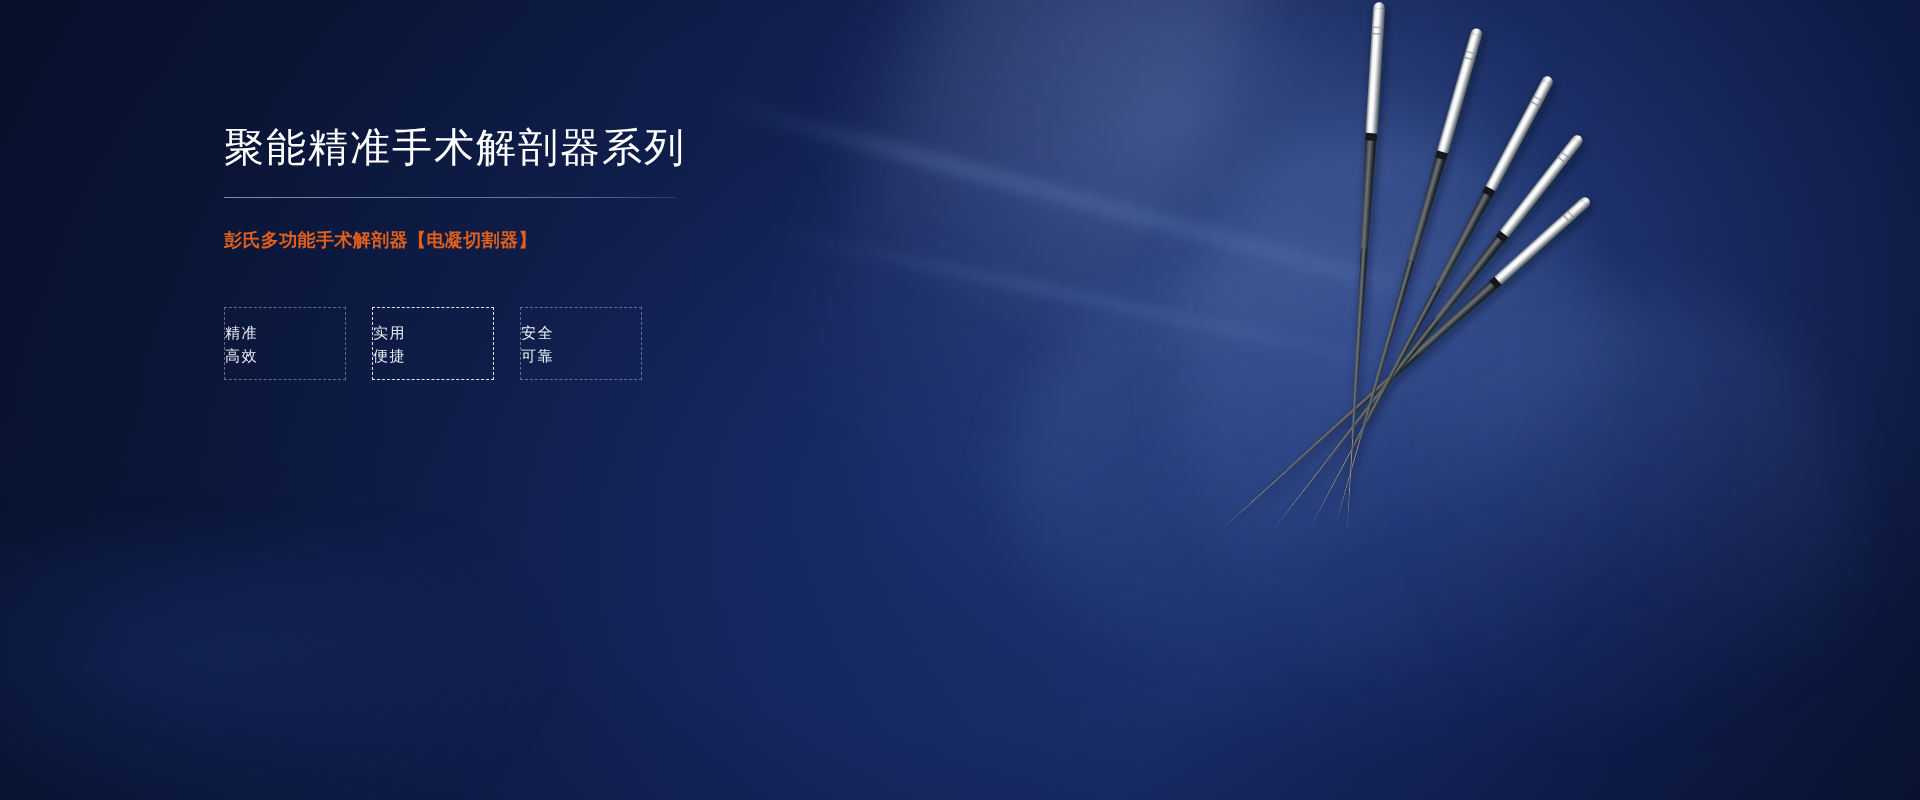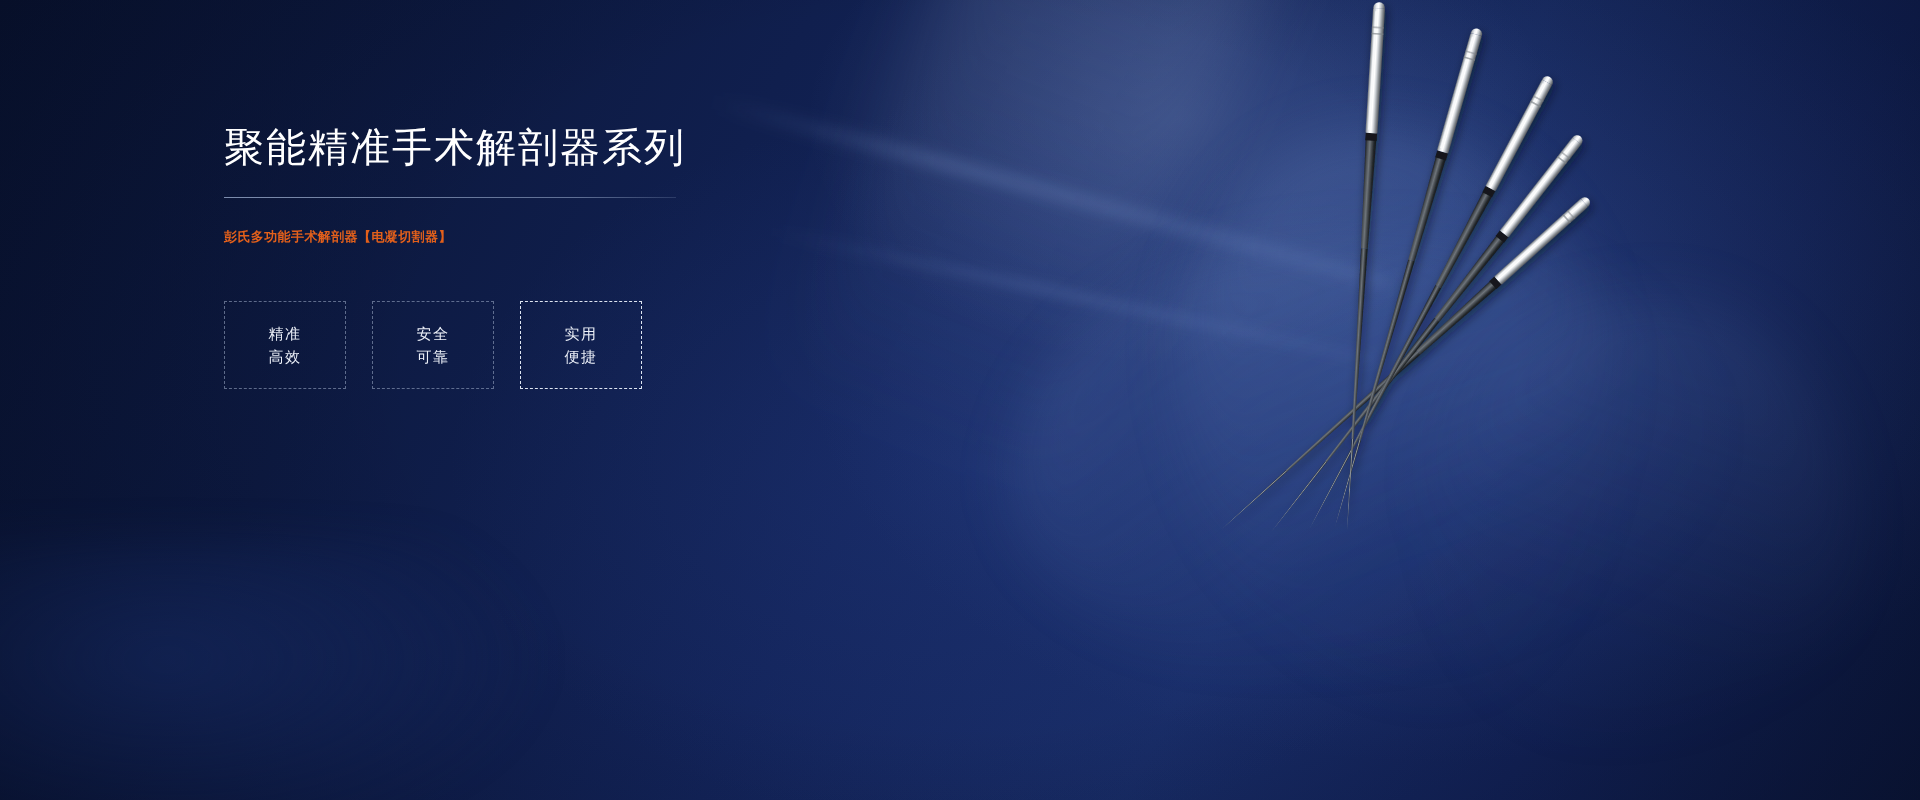--- a/index.html
+++ b/index.html
@@ -106,39 +106,39 @@
   }
 
   .divider {
     margin-top:25px;
     width:452px; height:1px;
     background:linear-gradient(90deg, rgba(168,186,218,0.72), rgba(168,186,218,0.52) 78%, rgba(168,186,218,0.18));
   }
 
   .subline {
     margin-top:30px;
-    font-size:13px;
+    font-size:18px;
     font-weight:bold;
     color:#e3601b;
     letter-spacing:0.4px;
     white-space:nowrap;
   }
 
   
   .features {
     margin-top:55px;
     display:flex;
     gap:26px;
   }
   .feature-box {
-    width:122px; height:88px;
+    width:122px; height:73px;
     border:1px dashed rgba(176,190,216,0.50);
     display:flex;
     flex-direction:column;
-    align-items:center;
+    align-items:flex-start;
     justify-content:center;
     gap:8px;
   }
   .feature-box.bright {
     border-color:rgba(240,246,255,0.92);
   }
   .feature-box span {
     font-size:15px;
     color:#ecf0f8;
     letter-spacing:1.5px;
@@ -244,26 +244,26 @@
 
     <div class="subline">彭氏多功能手术解剖器【电凝切割器】</div>
 
     <div class="features">
 
       <div class="feature-box">
         <span>精准</span>
         <span>高效</span>
       </div>
 
+      <div class="feature-box bright">
+        <span>实用</span>
+        <span>便捷</span>
+      </div>
+
       <div class="feature-box">
         <span>安全</span>
         <span>可靠</span>
       </div>
 
-      <div class="feature-box bright">
-        <span>实用</span>
-        <span>便捷</span>
-      </div>
-
     </div>
   </div>
 
 </div>
 
 </body></html>

